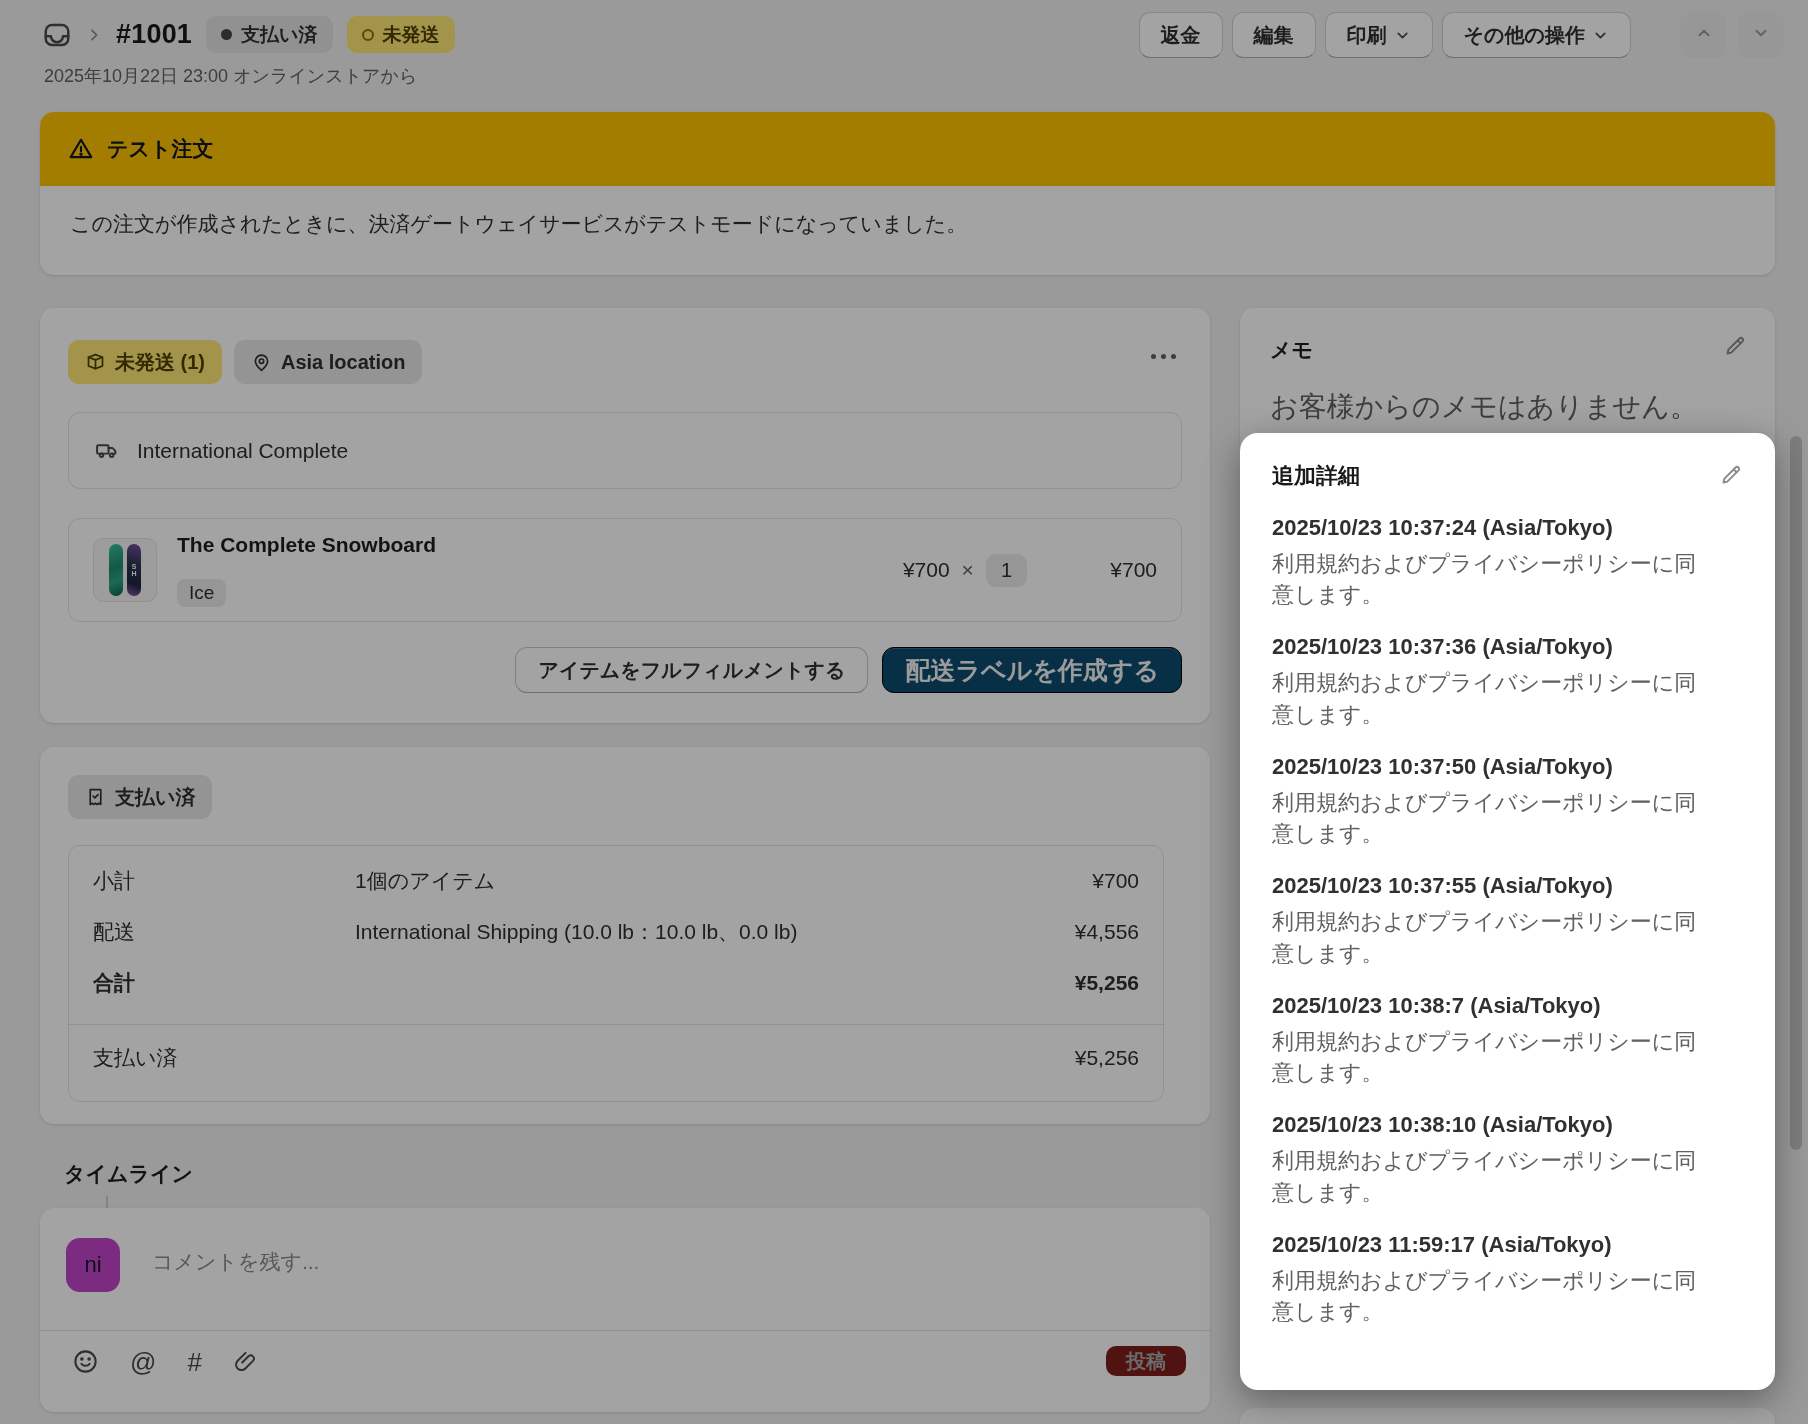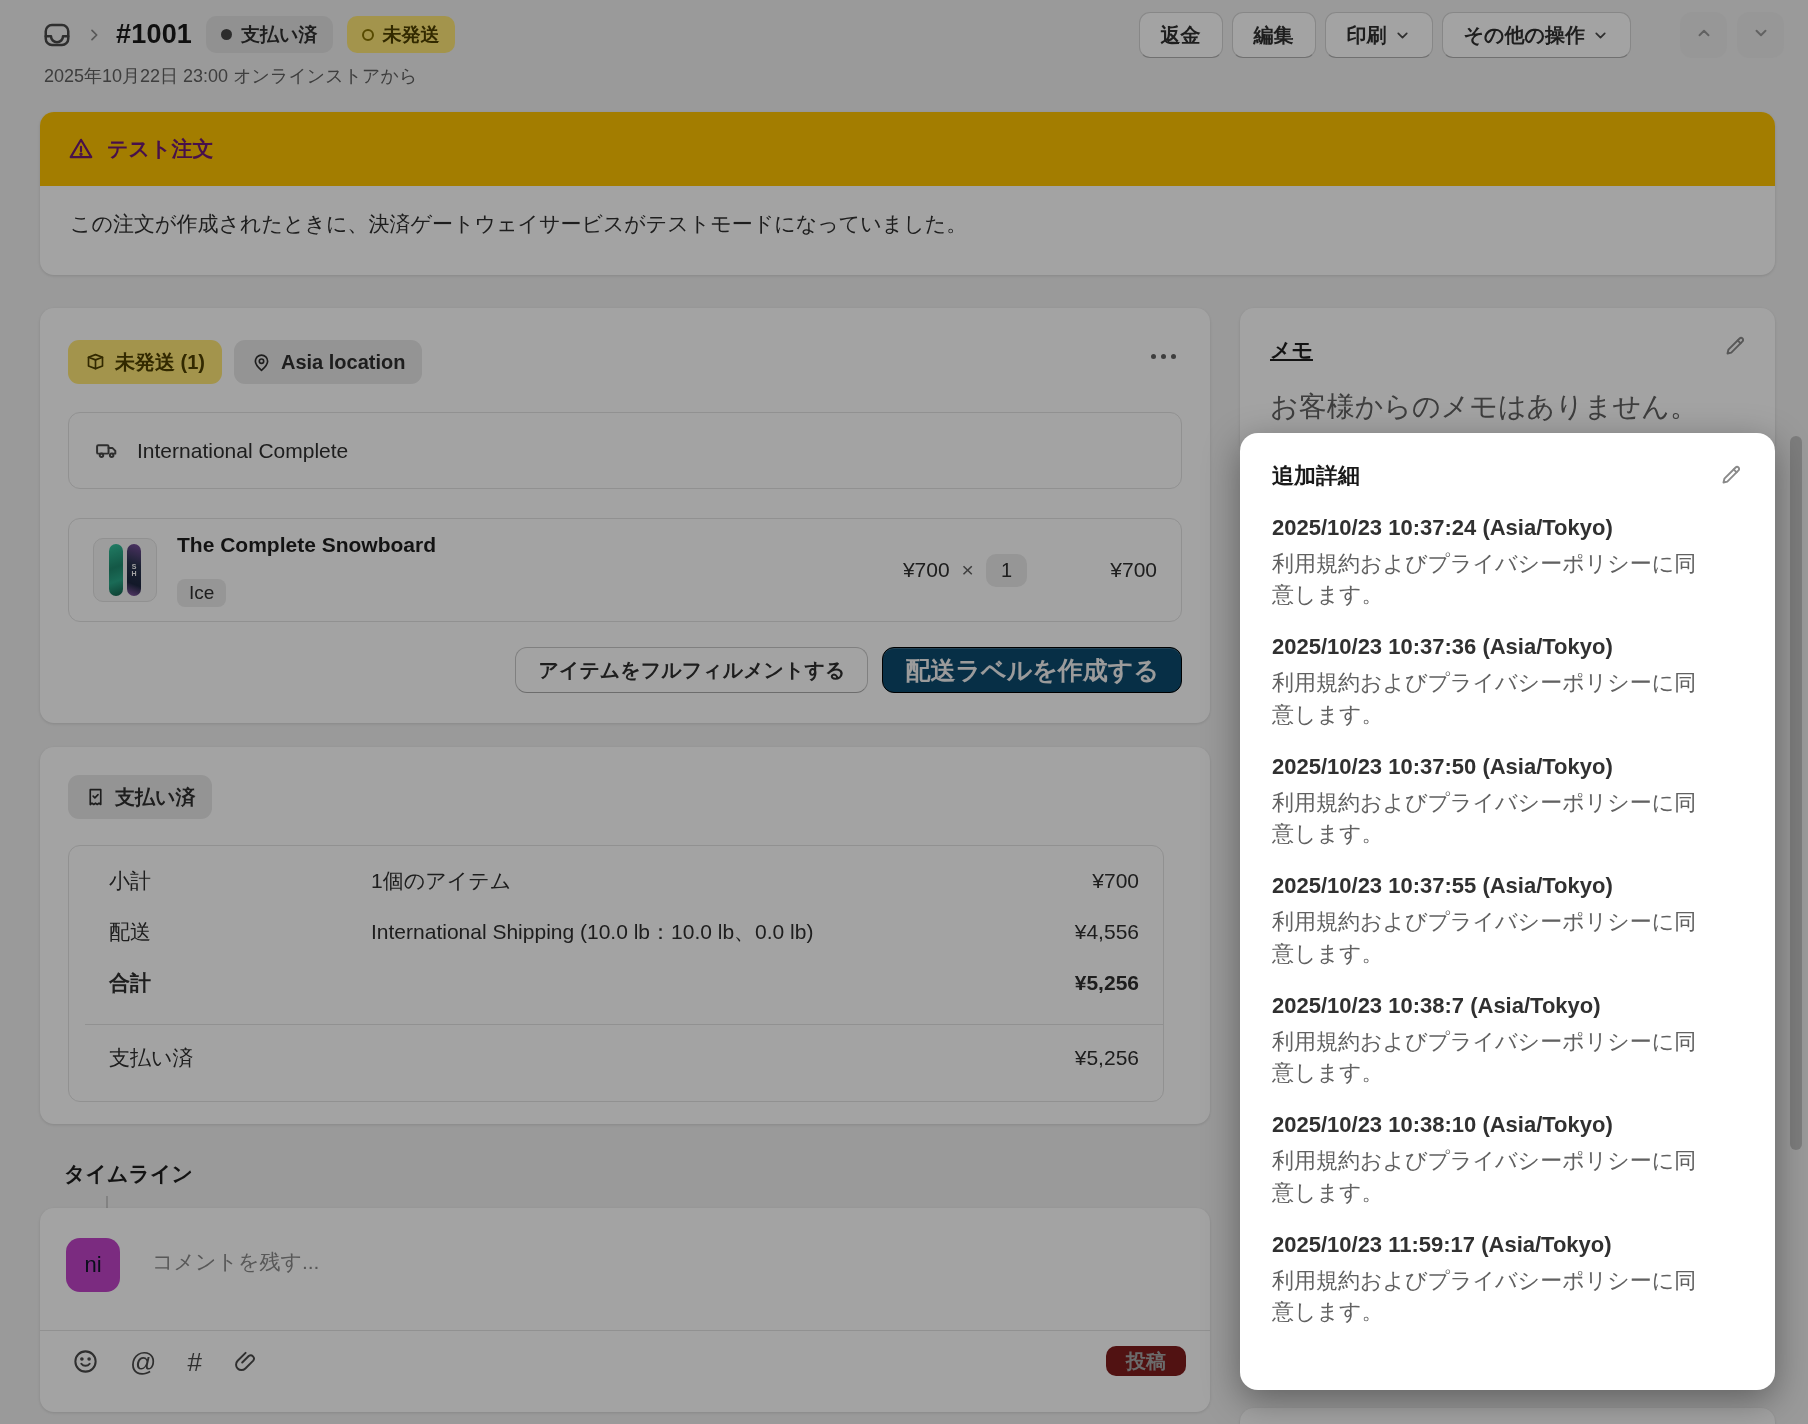--- a/index.html
+++ b/index.html
@@ -35,21 +35,21 @@
   .btn .chev { color:#4a4a4a; display:flex; }
   .btn-square { width:47px; padding:0; margin-left:0; background:#ededed; border:none; color:#9a9a9a; border-radius:12px; }
   .nav-group { margin-left:40px; display:flex; gap:10px; }
 
   
   .card { position:absolute; background:#ffffff; border-radius:14px; box-shadow:0 1px 3px rgba(0,0,0,.12); }
 
   
   .banner { left:40px; top:112px; width:1735px; height:163px; overflow:hidden; }
   .banner-head { height:74px; background:#ffc400; display:flex; align-items:center; gap:13px;
-                 padding:0 28px; font-size:21px; font-weight:bold; color:#701a75; }
+                 padding:0 28px; font-size:21px; font-weight:bold; color:#0f172a; }
   .banner-body { padding:24px 30px; font-size:21px; color:#303030; }
 
   
   .ful-card { left:40px; top:308px; width:1170px; height:415px; }
   .pill-row { left:28px; top:32px; display:flex; gap:12px; }
   .pill { display:inline-flex; align-items:center; gap:9px; height:44px; padding:0 17px;
           border-radius:11px; font-size:20px; font-weight:600; }
   .pill-yellow { background:#ffe878; color:#4f4100; }
   .pill-gray { background:#e8e8e8; color:#303030; }
   .dots-btn { right:28px; top:40px; display:flex; gap:5px; cursor:pointer; padding:6px; border:none; background:transparent; }
@@ -74,21 +74,21 @@
   .line-total { width:130px; text-align:right; font-size:21px; color:#303030; }
   .ful-actions { right:28px; bottom:30px; display:flex; gap:14px; }
   .btn-secondary { height:46px; padding:0 22px; border-radius:12px; background:#fff; border:1px solid #c9c9c9;
                    border-bottom-color:#ababab; font-size:20px; font-weight:600; color:#303030; cursor:pointer; font-family:inherit; }
   .btn-primary { height:46px; padding:0 22px; border-radius:12px; background:#0c4a6e; border:1px solid #000;
                  box-shadow:inset 0 1px 0 rgba(255,255,255,.18); font-size:25px; font-weight:600; color:#f2f2f2; cursor:pointer; font-family:inherit; }
 
   
   .pay-card { left:40px; top:747px; width:1170px; height:377px; }
   .pay-pill { left:28px; top:28px; }
-  .pay-box { left:28px; top:98px; width:1096px; height:257px; border:1px solid #e3e3e3; border-radius:12px; padding-top:9px;padding-left:16px; }
+  .pay-box { left:28px; top:98px; width:1096px; height:257px; border:1px solid #e3e3e3; border-radius:12px; padding-top:9px; }
   .prow { display:flex; align-items:center; height:51px; padding:0 24px; font-size:21px; }
   .prow .lab { width:262px; color:#303030; }
   .prow .det { flex:1; color:#303030; }
   .prow .amt { width:170px; text-align:right; color:#303030; }
   .prow.bold .lab, .prow.bold .amt { font-weight:bold; }
   .pay-div { border-top:1px solid #e3e3e3; margin-top:16px; }
   .prow.paid-row { margin-top:7px; }
 
   
   .tl-heading { left:64px; top:1160px; font-size:21px; font-weight:bold; color:#1f1f1f; }
@@ -99,21 +99,21 @@
   .comment-input { left:112px; top:40px; width:900px; font-size:21px; color:#8a8a8a; cursor:text; }
   .tl-div { left:0; right:0; top:122px; border-top:1px solid #e3e3e3; }
   .composer-icons { left:32px; top:140px; display:flex; align-items:center; gap:31px; color:#4a4a4a; }
   .composer-icons .txt-ic { font-size:26px; font-weight:500; color:#4a4a4a; cursor:pointer; line-height:1; }
   .composer-icons .svg-ic { display:flex; cursor:pointer; }
   .post-btn { right:24px; top:138px; height:30px; padding:0 20px; border-radius:10px; background:#7f1d1d;
               border:none; font-size:20px; font-weight:700; color:#a8a8a8; font-family:inherit; }
 
   
   .notes-card { left:1240px; top:308px; width:535px; height:150px; }
-  .side-head { left:30px; top:28px; font-size:21px; font-weight:bold; color:#1f1f1f;text-decoration:underline; }
+  .side-head { left:30px; top:28px; font-size:21px; font-weight:bold; color:#1f1f1f; }
   .pencil-btn { right:28px; top:26px; color:#8a8a8a; background:transparent; border:none; cursor:pointer; display:flex; }
   .notes-empty { left:30px; top:80px; font-size:28px; color:#616161; }
 
   .spotlight { position:absolute; left:1240px; top:433px; width:535px; height:957px; background:#ffffff;
                border-radius:18px; box-shadow:0 10px 36px rgba(0,0,0,.38); z-index:60; padding:28px 32px 0 32px; }
   .spot-header { display:flex; align-items:flex-start; justify-content:space-between; }
   .spot-title { font-size:22px; font-weight:bold; color:#1a1a1a; }
   .spot-pencil { color:#8a8a8a; background:transparent; border:none; cursor:pointer; display:flex; margin-top:2px; }
   .entries { margin-top:24px; }
   .entry { margin-bottom:24px; }

